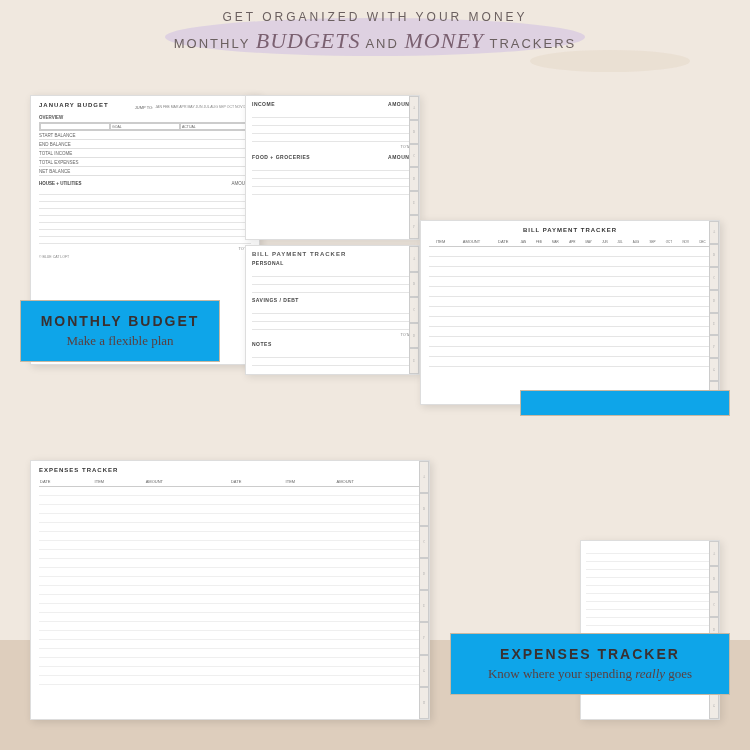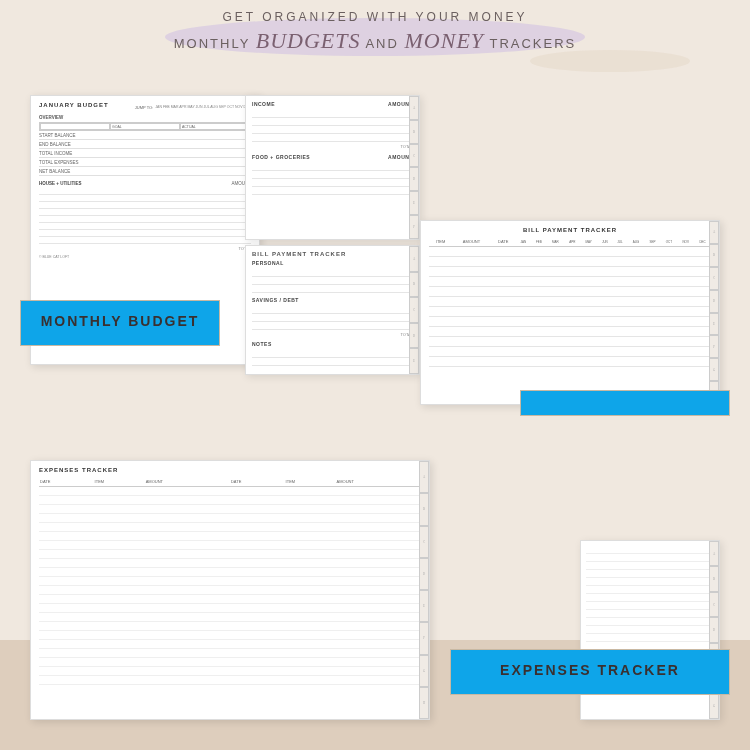--- a/index.html
+++ b/index.html
@@ -1015,22 +1015,26 @@
     <div class="side-tab">C</div>
     <div class="side-tab">D</div>
     <div class="side-tab">E</div>
     <div class="side-tab">F</div>
     <div class="side-tab">G</div>
   </div>
 </div>
 
 <div class="label-box label-monthly">
   <div class="label-box-title">MONTHLY BUDGET</div>
+  <div class="label-box-sub">Make a flexible plan</div>
 </div>
 
 <div class="label-box label-bill">
 </div>
 
 <div class="label-box label-expenses">
   <div class="label-box-title">EXPENSES TRACKER</div>
+  <div class="label-box-sub">
+    <span>Know where your spending </span><em>really</em><span> goes</span>
+  </div>
 </div>
 
 <div class="tan-block"></div>
 
 </body></html>

